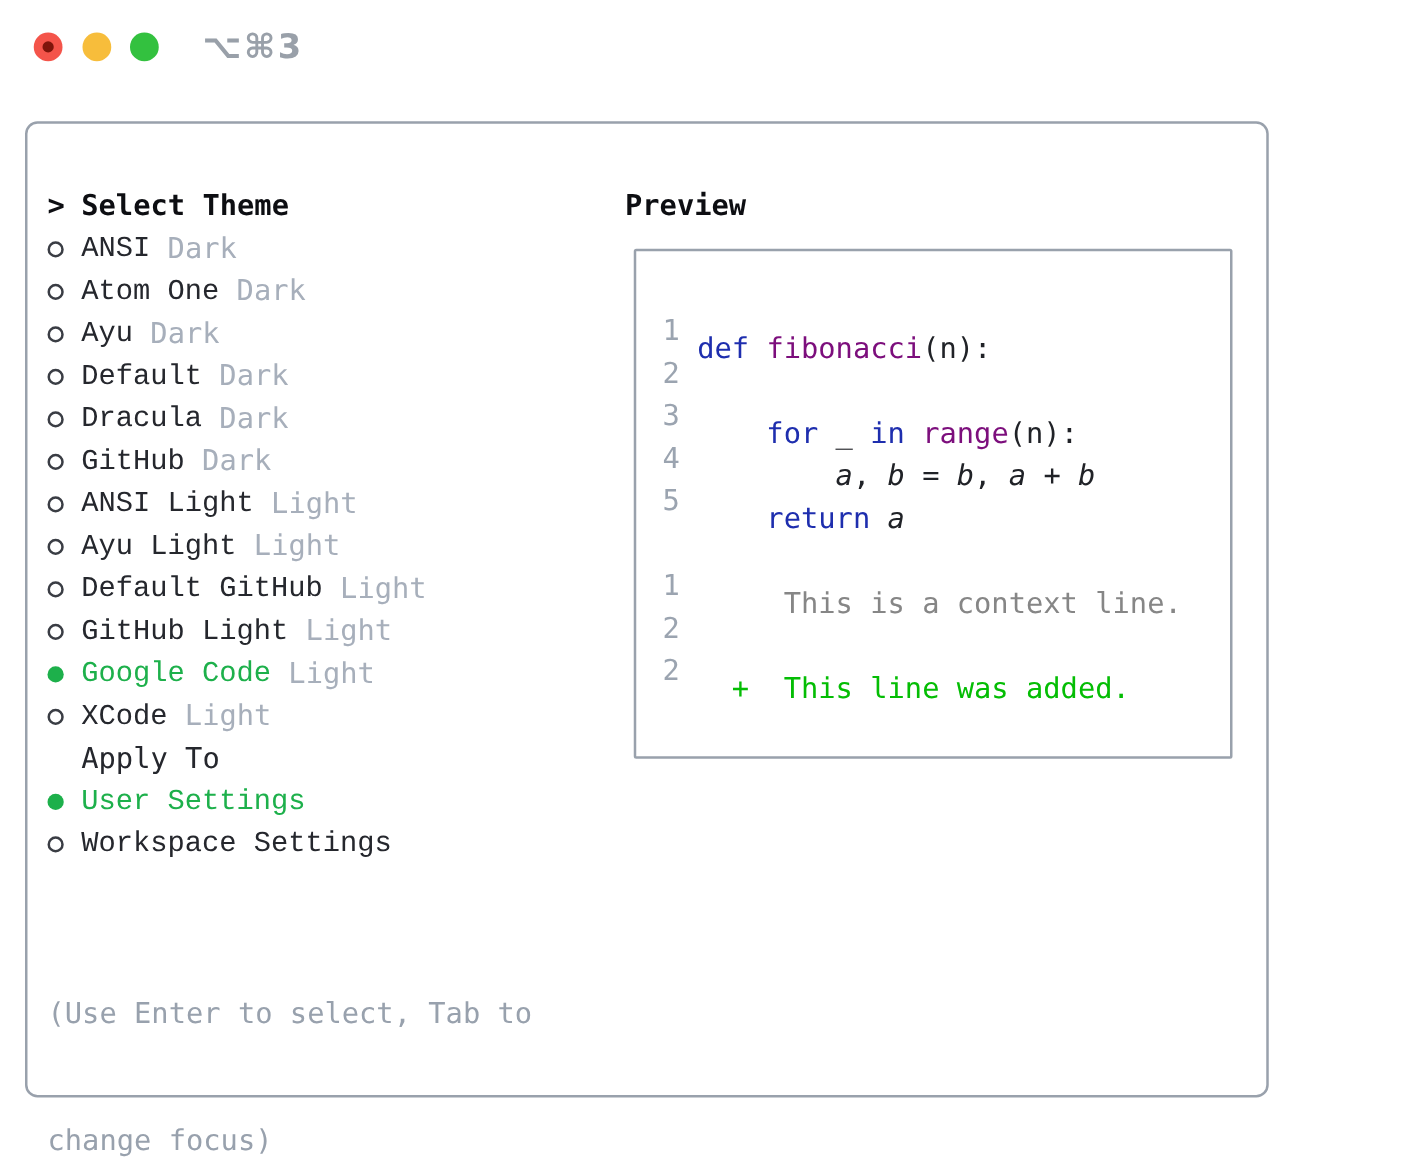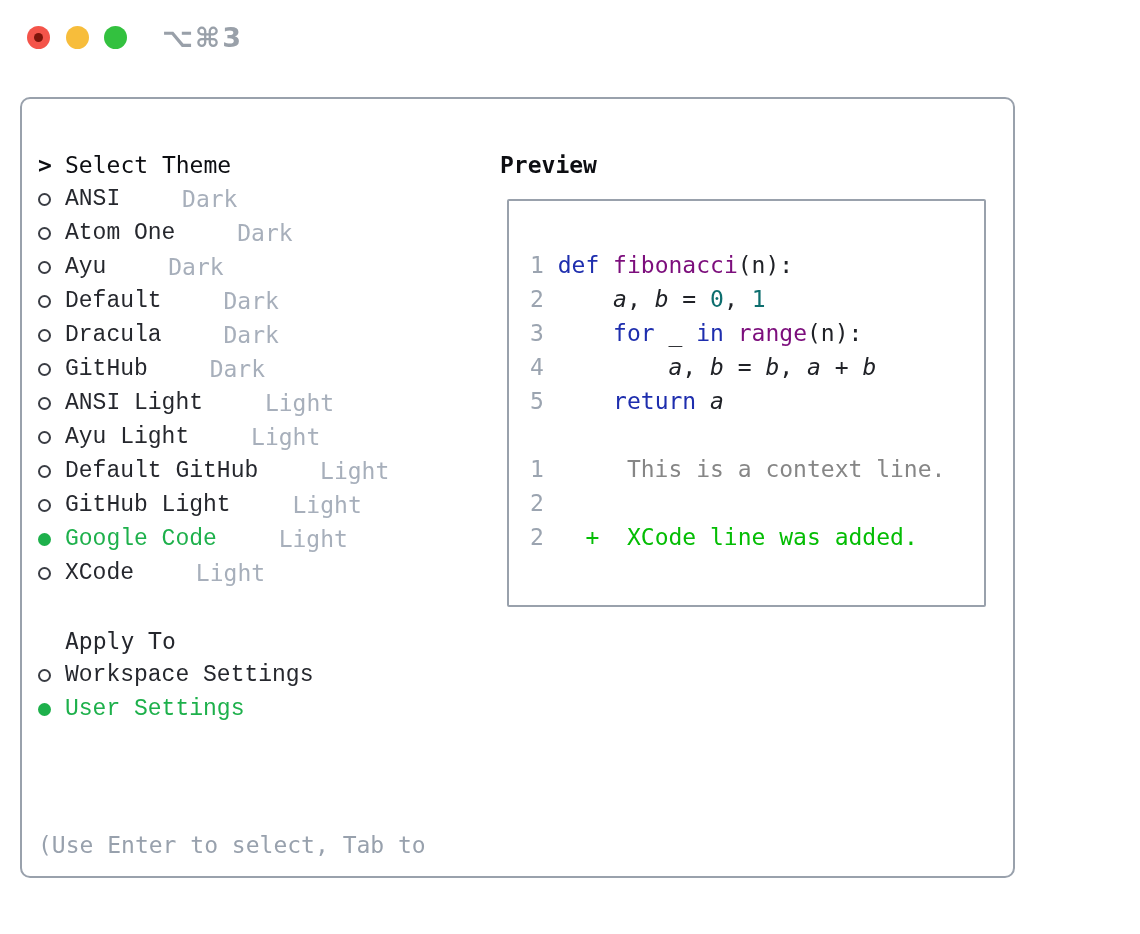--- a/index.html
+++ b/index.html
@@ -23,37 +23,37 @@
   
   .content-box{position:absolute;left:20px;top:97px;width:995px;height:781px;
       border:2px solid var(--border,#99a1ac);border-radius:10px;box-sizing:border-box;background:#fff;}
 
   .left-col{position:absolute;left:16px;top:49px;}
   .row{height:34px;display:flex;align-items:center;font-size:23px;line-height:34px;white-space:pre;}
   .marker{width:27px;flex:none;display:flex;align-items:center;}
   .prompt{font-weight:bold;color:var(--header-text,#0d0e12);}
   .ring{width:13px;height:13px;border:2px solid var(--ring,#3a3d44);border-radius:50%;box-sizing:border-box;}
   .dotfill{width:13px;height:13px;border-radius:50%;background:var(--green,#1db04b);}
-  .hdr{font-weight:normal;color:var(--header-text,#0d0e12);}
+  .hdr{font-weight:bold;color:var(--header-text,#0d0e12);}
   .hdr2{color:var(--item-text,#25272d);}
   .nm{color:var(--item-text,#25272d);font-family:Liberation Mono, monospace;}
   .nm.sel{color:var(--green,#1db04b);}
-  .vr{color:var(--variant-text,#a7afbb);margin-left:48px;}
-  .apply-block{margin-top:34px;}
+  .vr{color:var(--variant-text,#a7afbb);}
+  .apply-block{}
   .hint{margin-top:34px;color:var(--hint-text,#98a1ad);font-size:23px;line-height:34px;white-space:pre;}
 
   
   .right-col{position:absolute;left:485px;top:49px;}
   .preview-title{height:34px;line-height:34px;font-size:23px;font-weight:bold;
       color:var(--header-text,#0d0e12);margin-left:-7px;}
   .preview-box{margin-top:17px;width:479px;height:408px;border:2px solid var(--border,#99a1ac);
       border-radius:2px;box-sizing:border-box;padding:47px 0 0 21px;background:#fff;overflow:hidden;}
   .pline{height:34px;display:flex;font-size:23px;line-height:34px;}
   .lno{flex:none;width:1ch;color:var(--lineno,#9ba4b0);white-space:pre;}
-  .pcode{white-space:pre;}
+  .pcode{white-space:pre;margin-top:14px;}
   .tk-kw{color:var(--kw,#1e2eae);}
   .tk-fn{color:var(--fn,#7c0e7c);}
   .tk-num{color:var(--numlit,#0d6e6e);}
   .tk-plain{color:var(--code,#202227);}
   .tk-var{color:var(--code,#202227);font-style:italic;}
   .tk-ctx{color:var(--ctx,#868686);}
   .tk-del{color:var(--del,#c52d1a);}
   .tk-add{color:var(--add,#04bd04);}
 </style>
 </head>
@@ -92,42 +92,41 @@
           <div class="row"><span class="marker"><span class="dotfill"></span></span><span class="nm sel">Google Code</span><span class="vr"> Light</span></div>
           <div class="row"><span class="marker"><span class="ring"></span></span><span class="nm">XCode</span><span class="vr"> Light</span></div>
         </div>
 
       <div class="apply-block">
         <div class="row">
           <span class="marker"></span>
           <span class="hdr2">Apply To</span>
         </div>
         <div id="apply-list">
+            <div class="row"><span class="marker"><span class="dotfill"></span></span><span class="nm sel">User Settings</span></div>
             <div class="row"><span class="marker"><span class="ring"></span></span><span class="nm">Workspace Settings</span></div>
-            <div class="row"><span class="marker"><span class="dotfill"></span></span><span class="nm sel">User Settings</span></div>
           </div>
       </div>
 
       <div class="hint">
         <div>(Use Enter to select, Tab to</div>
         <div>change focus)</div>
       </div>
     </div>
 
     <div class="right-col">
       <div class="preview-title">Preview</div>
       <div class="preview-box">
         <div id="preview-lines">
             <div class="pline">
               <span class="lno">1</span>
               <span class="pcode"><span class="tk-plain"> </span><span class="tk-kw">def</span><span class="tk-plain"> </span><span class="tk-fn">fibonacci</span><span class="tk-plain">(n):</span></span>
             </div>
             <div class="pline">
               <span class="lno">2</span>
-              <span class="pcode"><span class="tk-plain">     </span><span class="tk-var">a</span><span class="tk-plain">, </span><span class="tk-var">b</span><span class="tk-plain"> = </span><span class="tk-num">0</span><span class="tk-plain">, </span><span class="tk-num">1</span></span>
             </div>
             <div class="pline">
               <span class="lno">3</span>
               <span class="pcode"><span class="tk-plain">     </span><span class="tk-kw">for</span><span class="tk-plain"> _ </span><span class="tk-kw">in</span><span class="tk-plain"> </span><span class="tk-fn">range</span><span class="tk-plain">(n):</span></span>
             </div>
             <div class="pline">
               <span class="lno">4</span>
               <span class="pcode"><span class="tk-plain">         </span><span class="tk-var">a</span><span class="tk-plain">, </span><span class="tk-var">b</span><span class="tk-plain"> = </span><span class="tk-var">b</span><span class="tk-plain">, </span><span class="tk-var">a</span><span class="tk-plain"> + </span><span class="tk-var">b</span></span>
             </div>
             <div class="pline">
@@ -141,20 +140,20 @@
             <div class="pline">
               <span class="lno">1</span>
               <span class="pcode"><span class="tk-ctx">      This is a context line.</span></span>
             </div>
             <div class="pline">
               <span class="lno">2</span>
               <span class="pcode"><span class="tk-plain">   </span></span>
             </div>
             <div class="pline">
               <span class="lno">2</span>
-              <span class="pcode"><span class="tk-plain">   </span><span class="tk-add">+  XCode line was added.</span></span>
+              <span class="pcode"><span class="tk-plain">   </span><span class="tk-add">+  This line was added.</span></span>
             </div>
           </div>
       </div>
     </div>
 
   </div>
 </div>
 
 </body></html>

